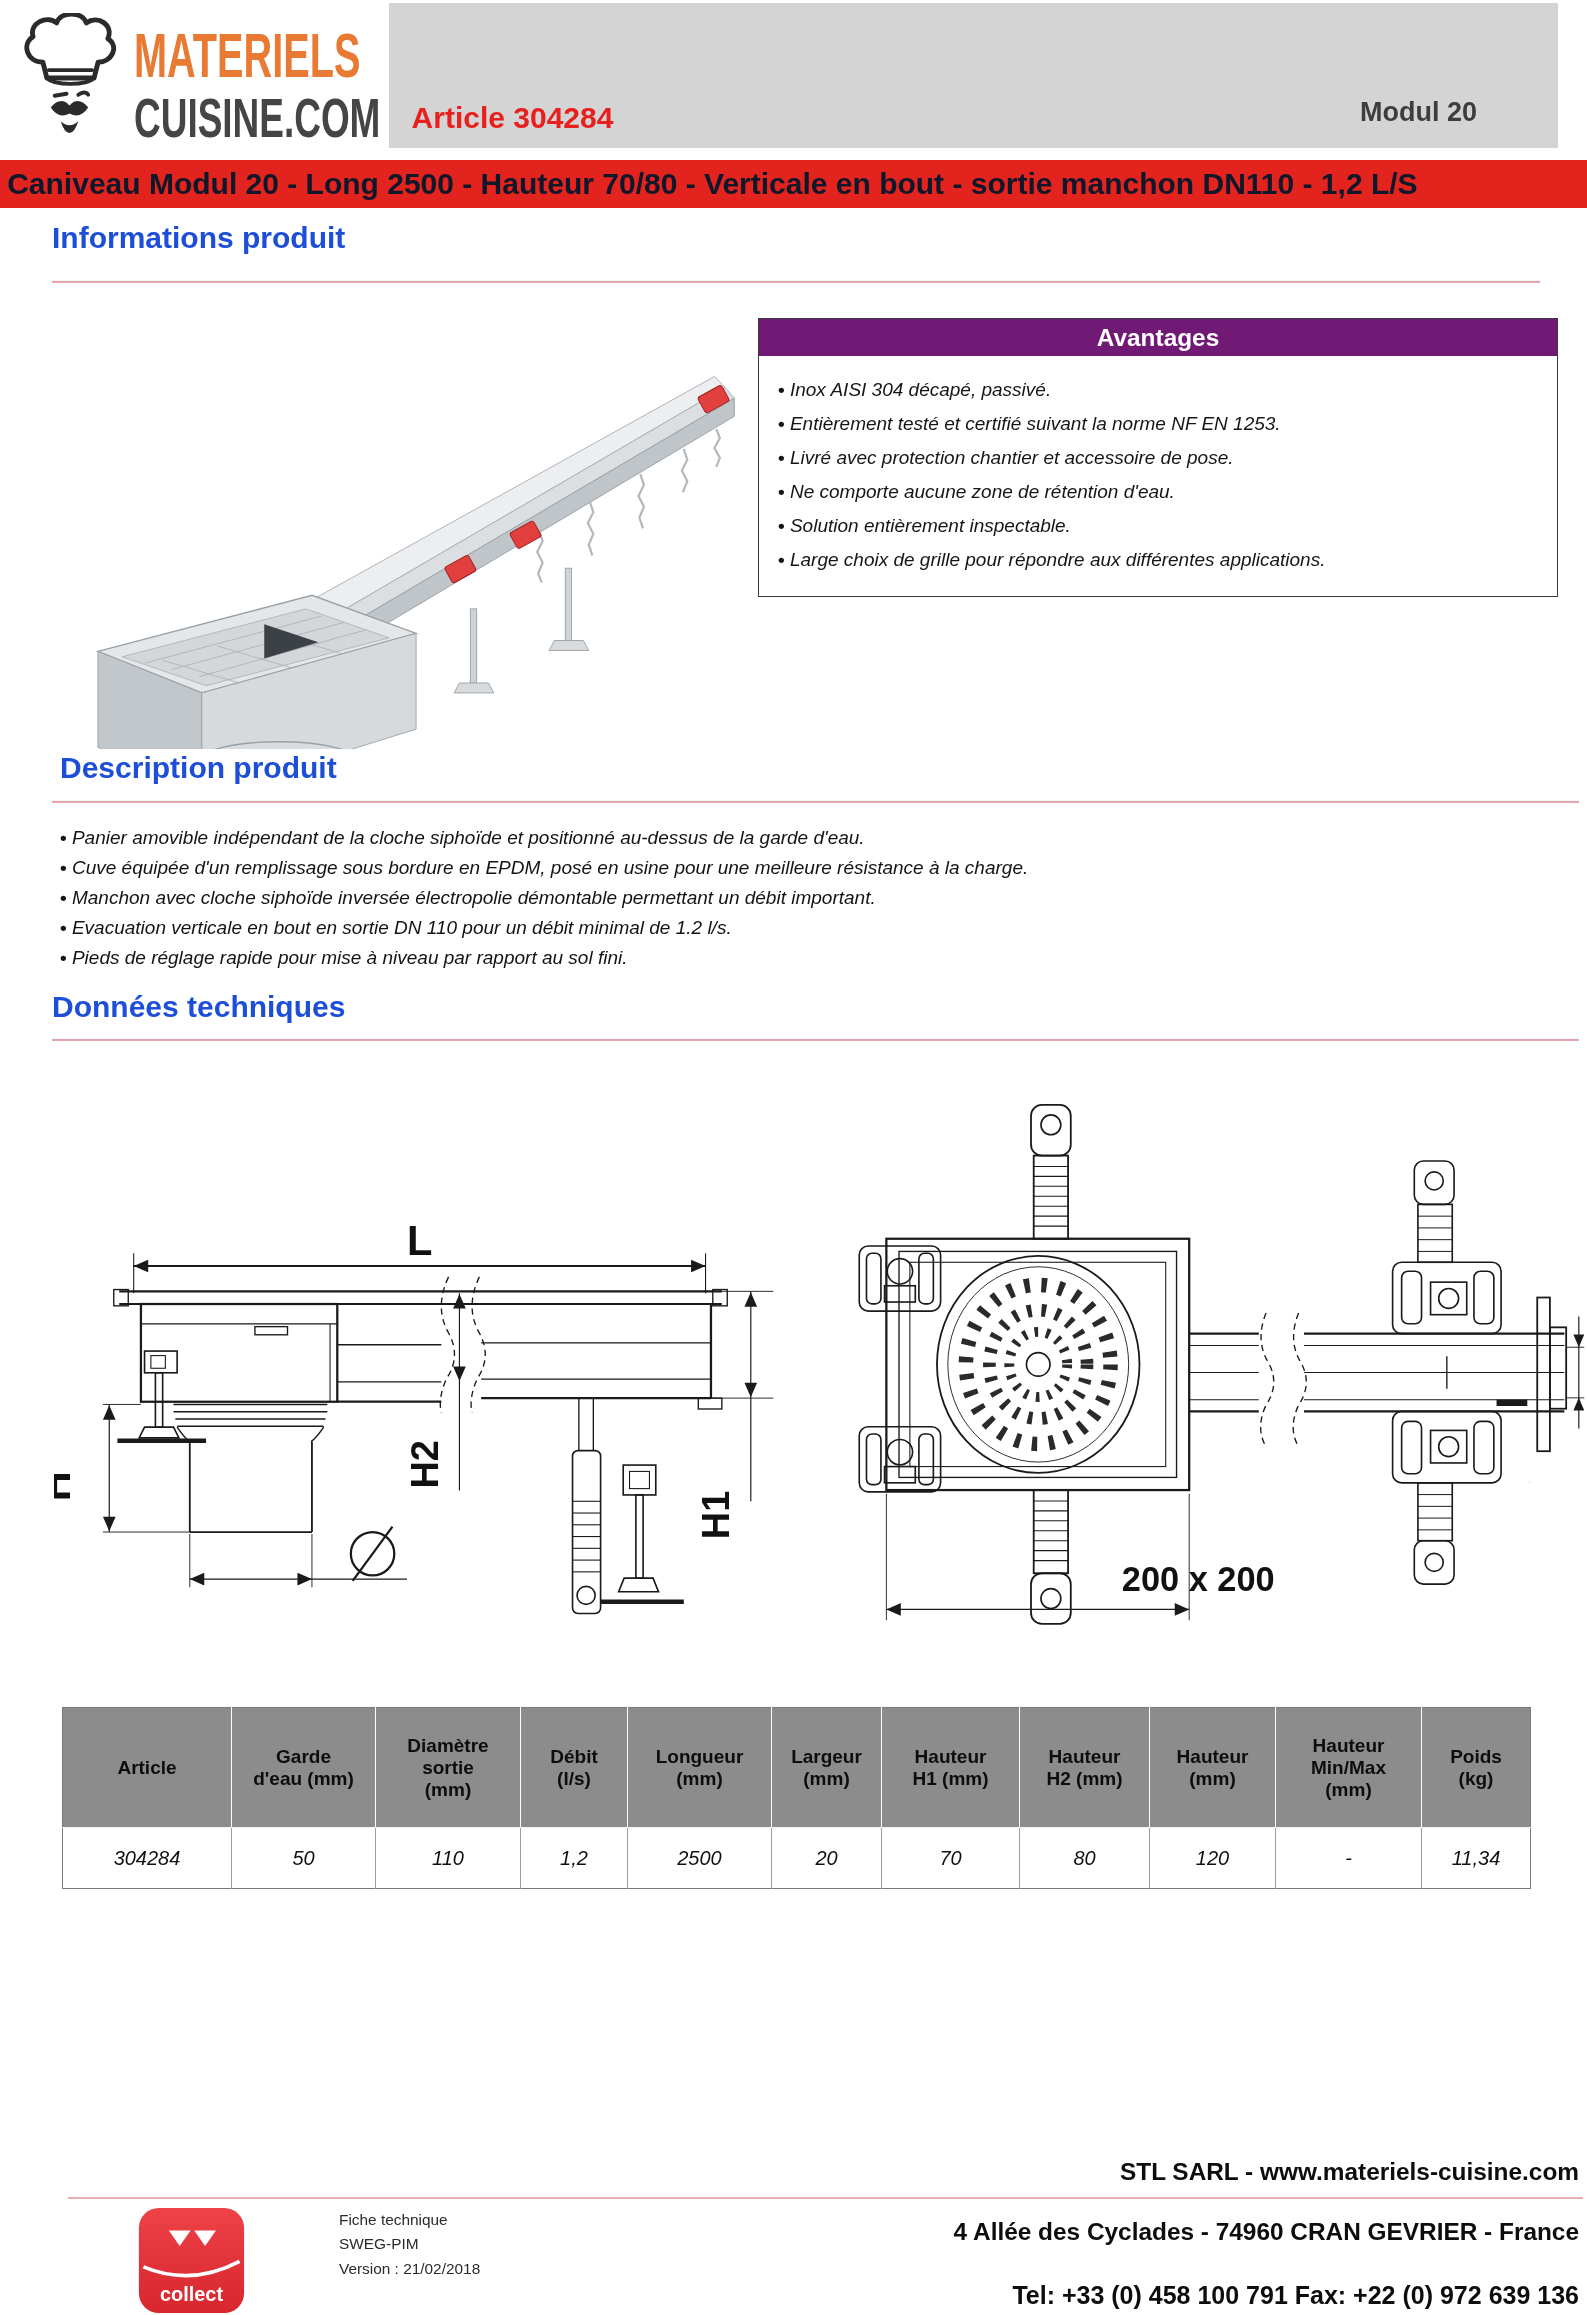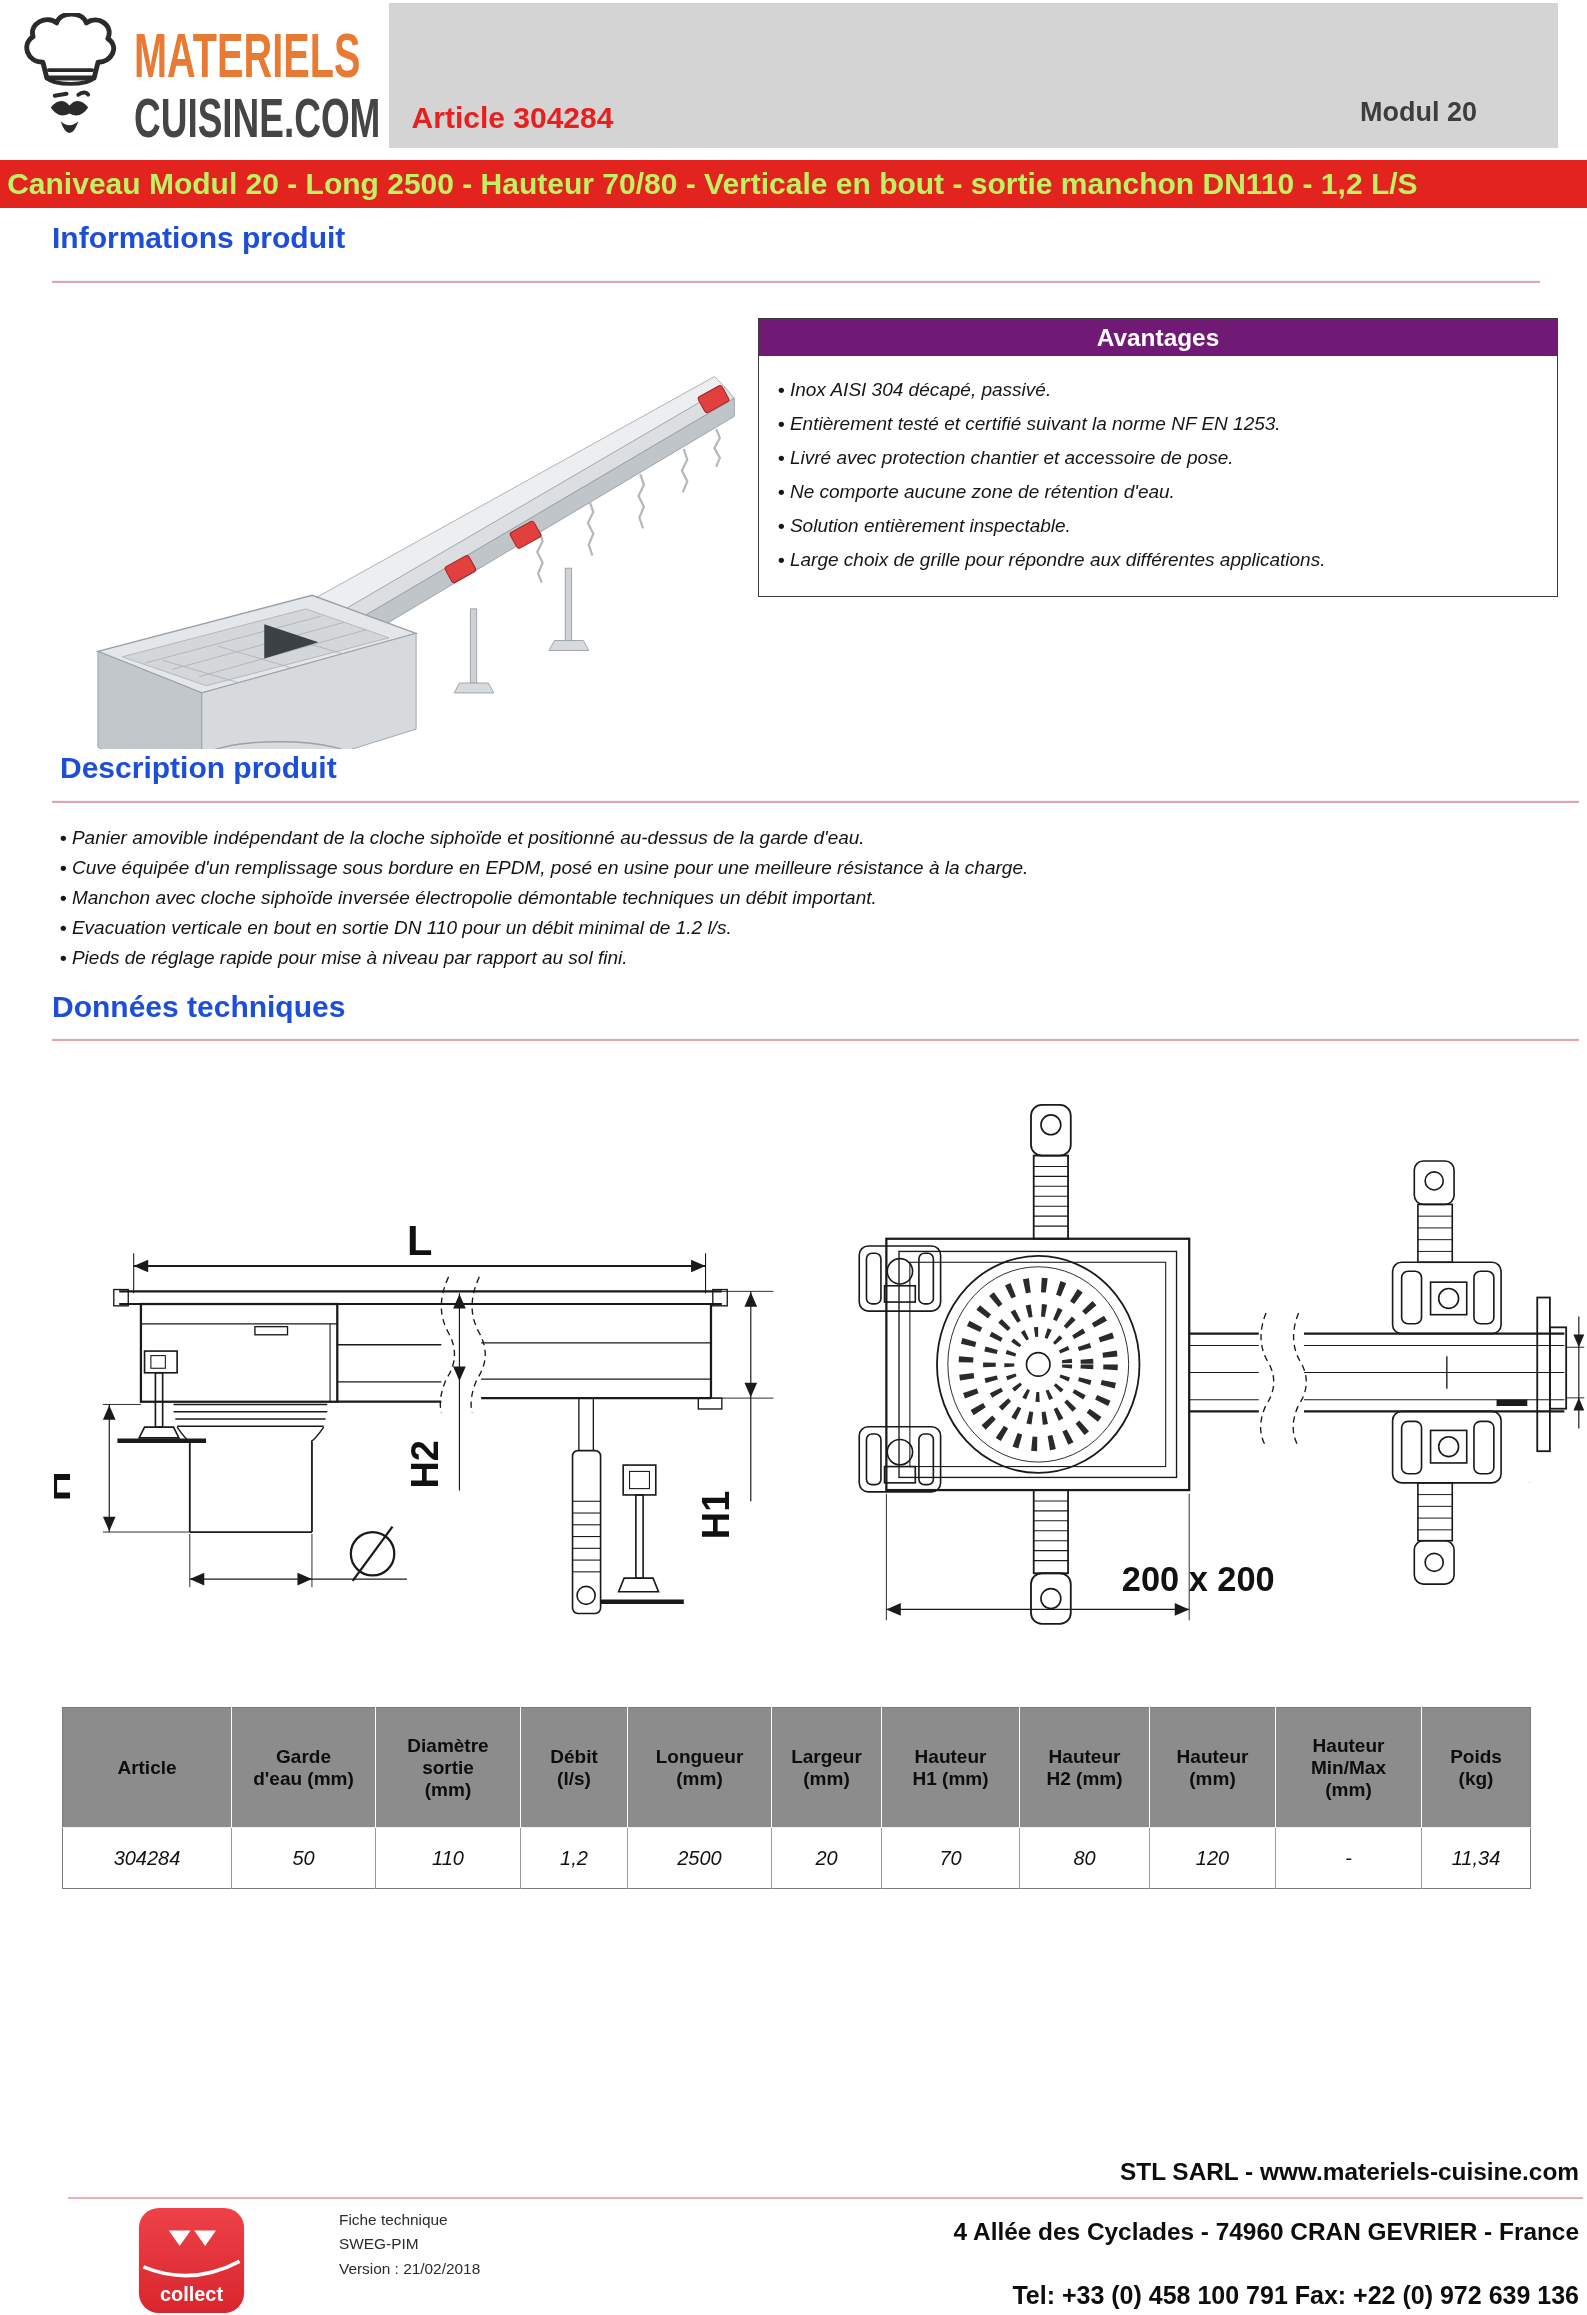--- a/index.html
+++ b/index.html
@@ -12,21 +12,21 @@
   .banner-gray{left:389px;top:2.7px;width:1169px;height:145px;background:#d4d4d4;}
   .article-label{left:22.6px;bottom:12.7px;font-size:30px;font-weight:bold;color:#e8201d;}
   .model-label{right:81px;bottom:20px;font-size:27px;font-weight:bold;color:#3d3d3d;}
   .brand1{left:134px;top:23.5px;font-size:63px;font-weight:bold;color:#e87a33;
           transform:scaleX(.63);transform-origin:left top;line-height:1;white-space:nowrap;}
   .brand2{left:134px;top:90px;font-size:56px;font-weight:bold;color:#454545;
           transform:scaleX(.66);transform-origin:left top;line-height:1;white-space:nowrap;}
 
   
   .title-banner{left:0;top:160px;width:1588px;height:48px;background:#e3231e;
-                color:#bef264;font-size:30px;font-weight:bold;line-height:48px;
+                color:#0f172a;font-size:30px;font-weight:bold;line-height:48px;
                 padding-left:7.2px;box-sizing:border-box;white-space:nowrap;}
 
   
   .h2{font-size:30px;font-weight:bold;color:#1d4ed8;white-space:nowrap;}
   .rule{height:2.7px;background:linear-gradient(to bottom,#eef4f8 0 0.9px,#e2a6aa 0.9px 100%);}
 
   
   .adv-box{left:758px;top:318px;width:800px;border:0.9px solid #3a3a3a;background:#fff;box-sizing:border-box;}
   .adv-title{background:#701a75;color:#fff;font-size:24.4px;font-weight:bold;text-align:center;
              height:37px;line-height:37px;}
@@ -156,21 +156,21 @@
       <li>Solution entièrement inspectable.</li>
       <li>Large choix de grille pour répondre aux différentes applications.</li>
     </ul>
   </div>
 
   <div class="abs h2" style="left:60px;top:751px;">Description produit</div>
   <div class="abs rule" style="left:52px;top:800px;width:1527px;"></div>
   <ul class="abs desc-list" style="left:60px;top:823px;">
     <li>Panier amovible indépendant de la cloche siphoïde et positionné au-dessus de la garde d'eau.</li>
     <li>Cuve équipée d'un remplissage sous bordure en EPDM, posé en usine pour une meilleure résistance à la charge.</li>
-    <li>Manchon avec cloche siphoïde inversée électropolie démontable techniques un débit important.</li>
+    <li>Manchon avec cloche siphoïde inversée électropolie démontable permettant un débit important.</li>
     <li>Evacuation verticale en bout en sortie DN 110 pour un débit minimal de 1.2 l/s.</li>
     <li>Pieds de réglage rapide pour mise à niveau par rapport au sol fini.</li>
   </ul>
 
   <div class="abs h2" style="left:52px;top:990px;">Données techniques</div>
   <div class="abs rule" style="left:52px;top:1038px;width:1527px;"></div>
 
   <svg class="abs" style="left:54px;top:1076px;" width="724" height="561" viewBox="0 0 800 620">
     <g stroke="#1a1a1a" stroke-width="2" fill="none">
 

